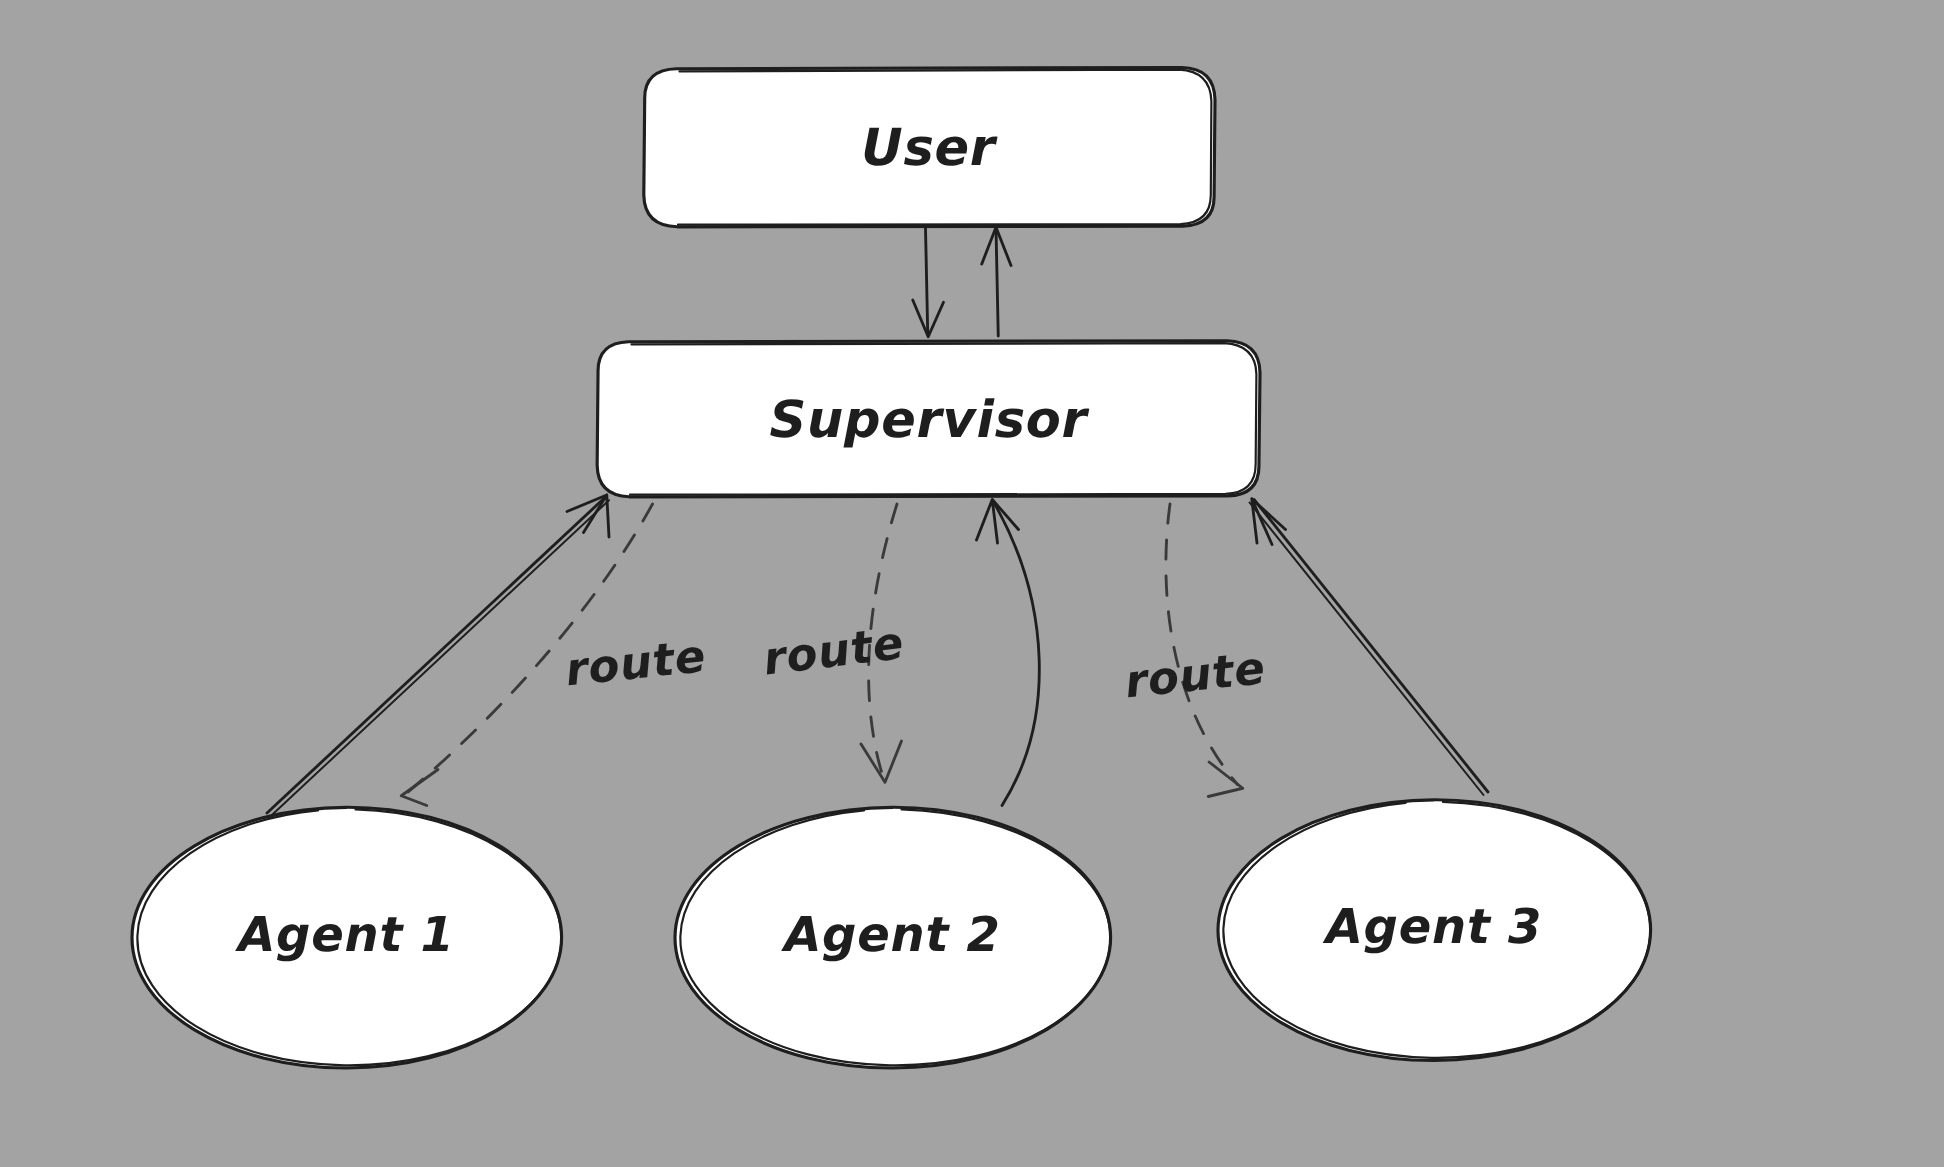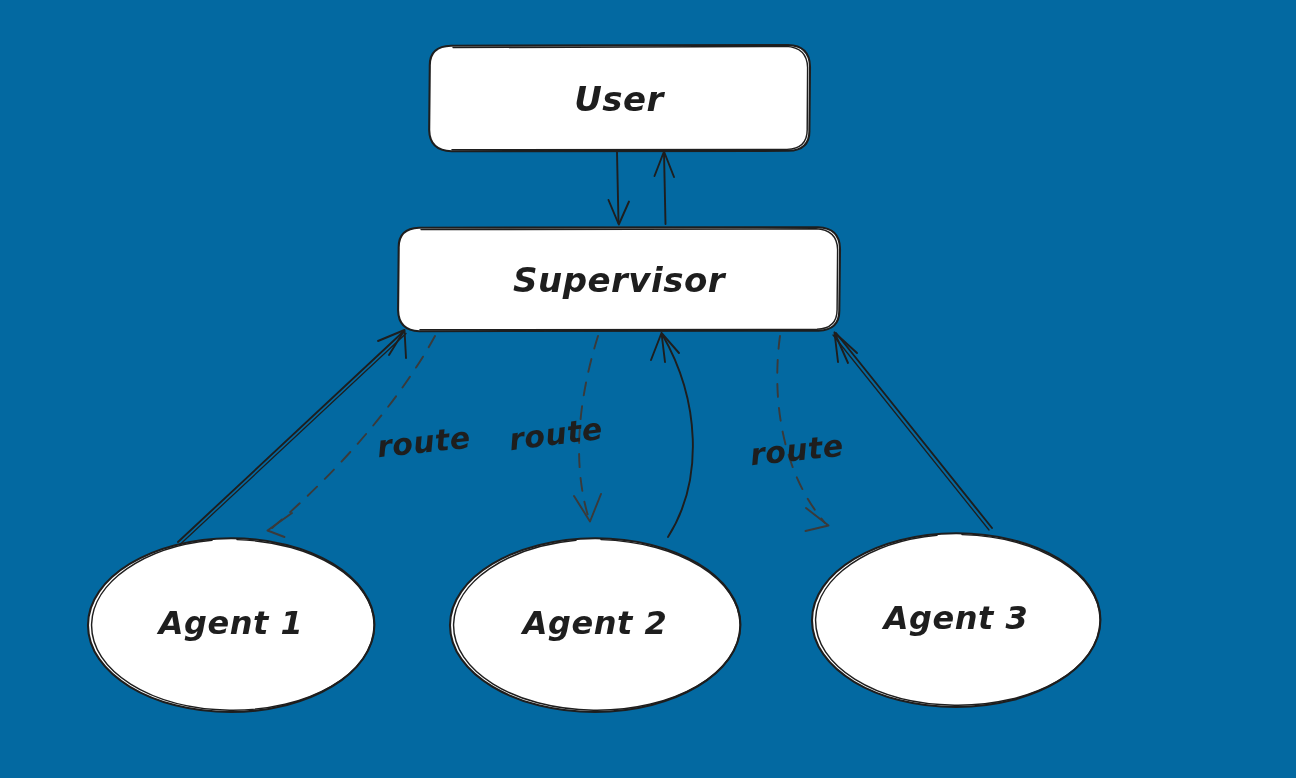--- a/index.html
+++ b/index.html
@@ -11,21 +11,21 @@
   body {
     width: 1296px;
     height: 778px;
     overflow: hidden;
     font-family: "DejaVu Sans", sans-serif;
   }
   #canvas-wrap {
     position: relative;
     width: 1296px;
     height: 778px;
-    background: #0369a1;
+    background: #a3a3a3;
   }
   svg#diagram {
     position: absolute;
     top: 0;
     left: 0;
     width: 1296px;
     height: 778px;
     display: block;
   }
   .node-shape {

